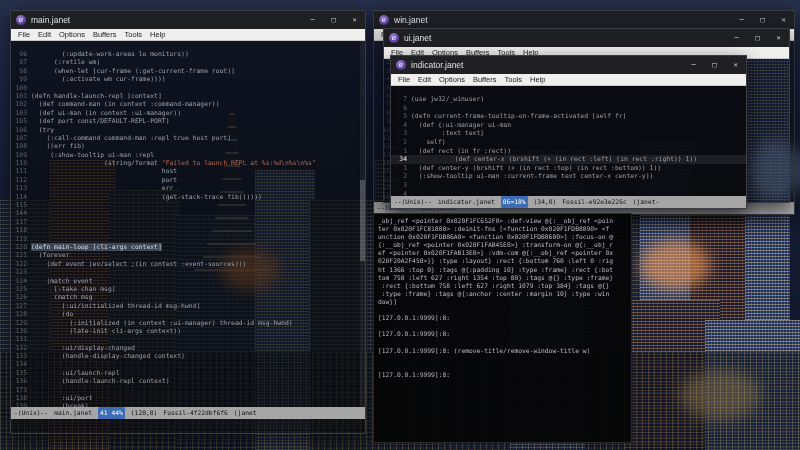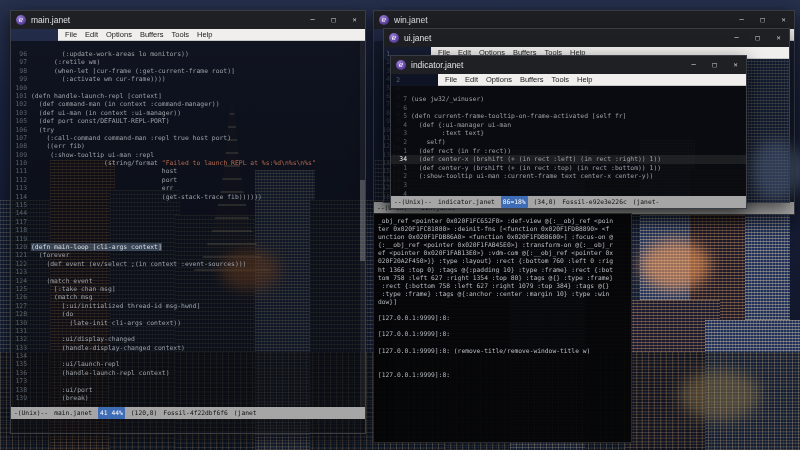--- a/index.html
+++ b/index.html
@@ -39,31 +39,31 @@
   .titlebar{height:18px;flex:none;background:#1e2024;display:flex;align-items:center;
             padding-left:5px;gap:5px;}
   .appicon{width:10px;height:10px;flex:none;border-radius:50%;
            background:radial-gradient(circle at 35% 30%, #9b7fd4, #583e9c 70%);
            color:#fff;font:italic 7.5px/10px "DejaVu Serif",serif;text-align:center;}
   .ttl{color:#dfe1e4;font:8.5px "Liberation Sans",sans-serif;flex:1;white-space:nowrap;overflow:hidden;}
   .wc{display:flex;height:100%;flex:none;}
   .wcb{width:21px;display:flex;align-items:center;justify-content:center;
        color:#cfd2d6;font:7px "DejaVu Sans Mono",monospace;cursor:default;}
   .menubar{height:12px;flex:none;background:#f0efee;display:flex;align-items:center;
-           padding-left:3px;overflow:hidden;border-bottom:1px solid #c8c8c8;box-sizing:border-box;margin-left:47px;}
+           padding-left:3px;overflow:hidden;border-bottom:1px solid #c8c8c8;box-sizing:border-box;}
   .mi{font:7.5px "Liberation Sans",sans-serif;color:#1a1a1a;padding:0 4px;white-space:nowrap;}
   .codearea{flex:1;overflow:hidden;position:relative;padding-top:9px;
             font:6.4px/8.4px "DejaVu Sans Mono",monospace;color:#9ba1a7;}
   .cl{display:flex;height:8.4px;}
   .ind .cl{height:8.6px;}
   .ln{width:16px;padding-right:4px;text-align:right;color:#5c636b;flex:none;}
   .ln.cur{color:#f0f0f0;}
   .ct{white-space:pre;}
   .str{color:#b46a50;}
-  .cl.hl{background:rgba(255,255,255,.08);}
+  .cl.hl{background:rgba(255,255,255,.08);gap:36px;}
   .ct.sel{background:rgba(98,120,145,.5);color:#d9dee3;}
   .modeline{height:12px;flex:none;background:#a6a6a6;color:#101010;display:flex;align-items:center;
             font:6.3px/12px "DejaVu Sans Mono",monospace;white-space:pre;overflow:hidden;padding:0 3px;}
   .modeline span{margin-right:6px;}
   .chip{background:#3f6db5;color:#fff;padding:0 2px;border-radius:1px;}
   .chip:empty{display:none;}
   .echo{height:14px;flex:none;background:rgba(10,11,14,.66);}
   .vscroll{position:absolute;right:0;top:0;bottom:0;width:5px;background:rgba(255,255,255,.06);}
   .vthumb{position:absolute;right:0;width:5px;top:38%;height:22%;background:rgba(255,255,255,.22);}
 
@@ -548,20 +548,24 @@
         </div>
         <div class="cl">
           <span class="ln">127</span>
           <span class="ct"><span>        [:ui/initialized thread-id msg-hwnd]</span></span>
         </div>
         <div class="cl">
           <span class="ln">128</span>
           <span class="ct"><span>        (do</span></span>
         </div>
         <div class="cl">
+          <span class="ln">129</span>
+          <span class="ct"><span>          (:initialized (in context :ui-manager) thread-id msg-hwnd)</span></span>
+        </div>
+        <div class="cl">
           <span class="ln">130</span>
           <span class="ct"><span>          (late-init cli-args context))</span></span>
         </div>
         <div class="cl">
           <span class="ln">131</span>
           <span class="ct"></span>
         </div>
         <div class="cl">
           <span class="ln">132</span>
           <span class="ct"><span>        :ui/display-changed</span></span>

